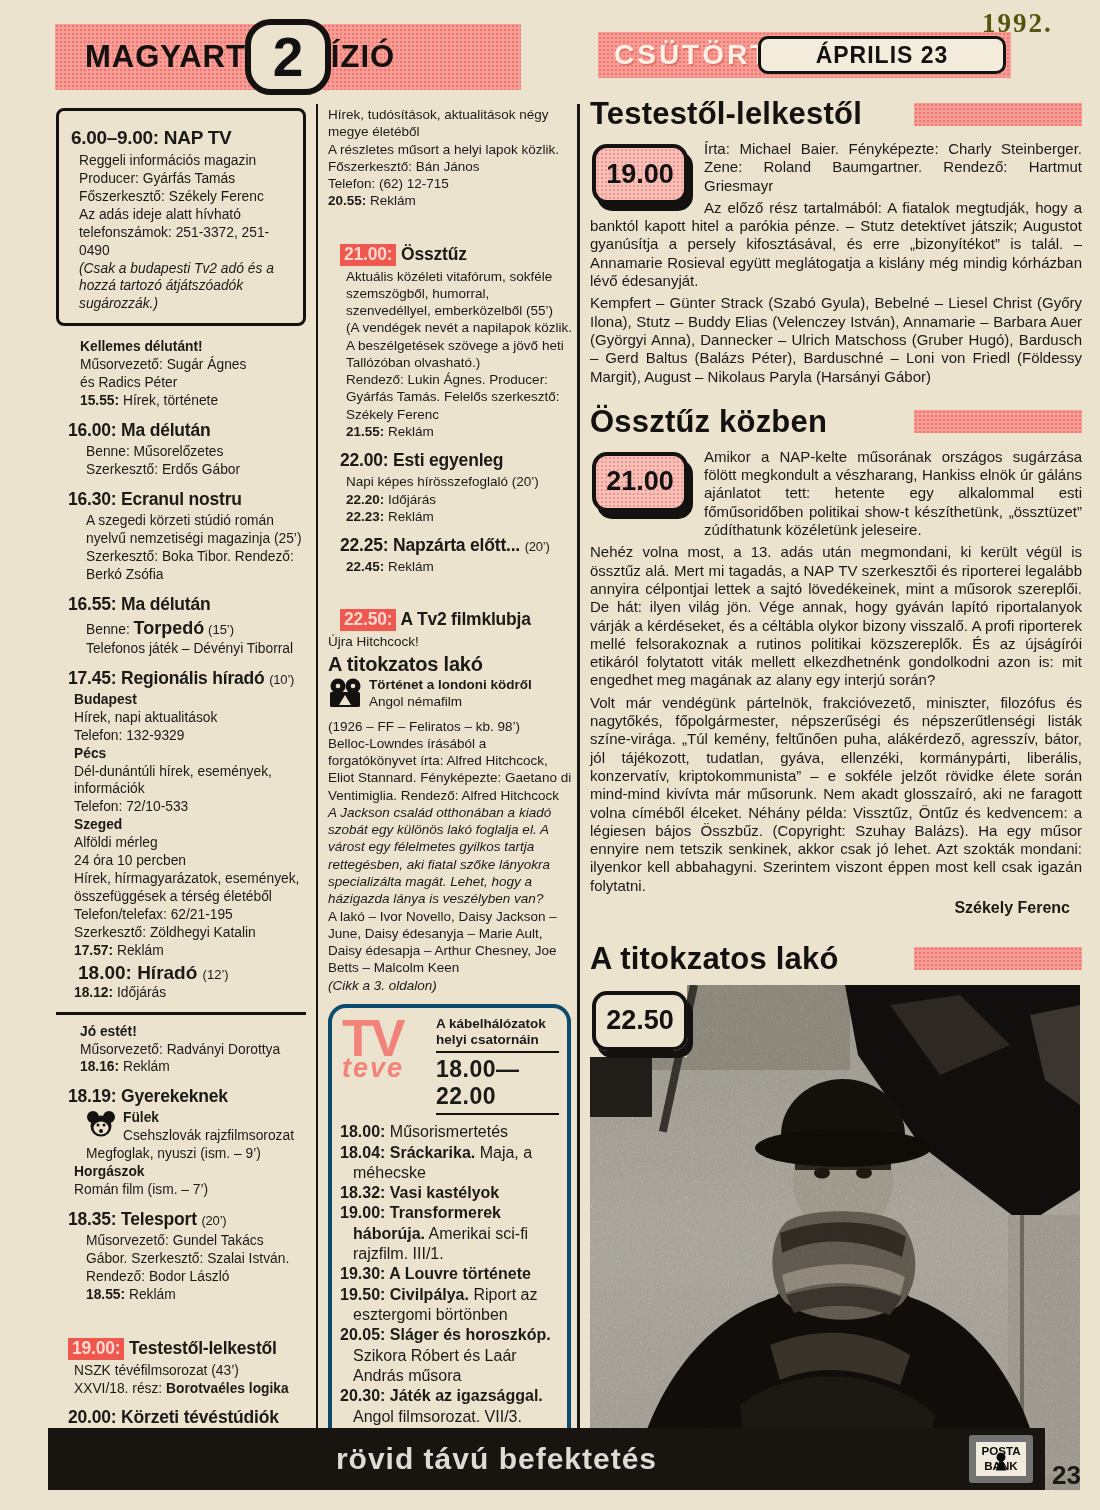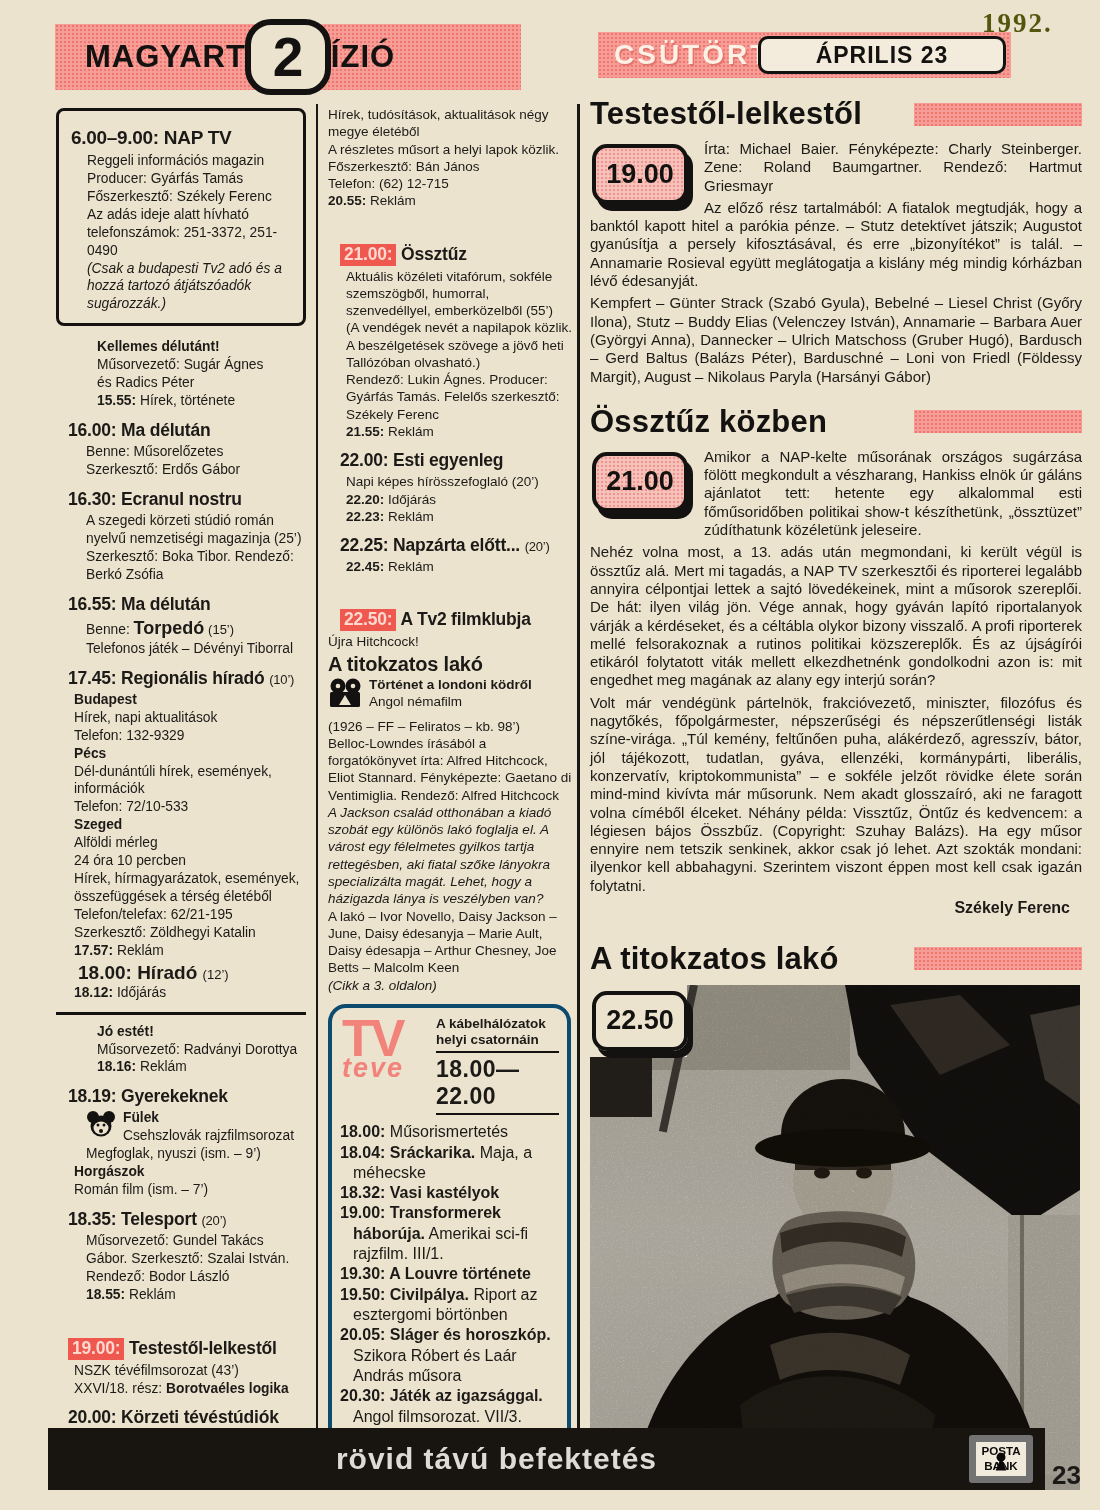--- a/index.html
+++ b/index.html
@@ -18,22 +18,22 @@
   
   .listing{position:absolute;left:46px;top:104px;width:534px;height:1324px;display:flex;overflow:hidden;border-right:3px solid #1a1814;box-sizing:border-box;}
   .c1{width:270px;box-sizing:border-box;padding:2px 10px 0 10px;}
   .c2{flex:1;box-sizing:border-box;border-left:2.5px solid #1a1814;padding:2px 4px 0 10px;}
   .ln{margin:0;font-size:13.8px;line-height:1.3;}
   .c2 .ln{font-size:13.5px;line-height:1.28;}
   .b{font-weight:bold;}
   .it{font-style:italic;}
   .napbox{border:3px solid #131210;border-radius:8px;padding:16px 10px 10px 12px;margin:2px 0 12px 0;}
   .boxtitle{margin:0 0 3px 0;font-size:19px;font-weight:bold;letter-spacing:-0.3px;}
-  .napbox .ln{margin-left:16px;}
-  .hblock{margin:0 0 10px 41px;}
+  .napbox .ln{margin-left:8px;}
+  .hblock{margin:0 0 10px 24px;}
   .entry{margin:0 0 10px 0;}
   .et{margin:0 0 2px 12px;font-size:17.5px;font-weight:bold;letter-spacing:-0.2px;}
   .ettl{font-size:17.5px;}
   .dur{font-size:13px;font-weight:normal;}
   .eb{margin-left:30px;}
   .eb2{margin-left:18px;}
   .bigsub{margin:2px 0 0 22px;font-size:19px;font-weight:bold;}
   .bigword{font-weight:bold;font-size:18px;}
   .filmtitle{margin:2px 0 0 0;font-size:20px;font-weight:bold;letter-spacing:-0.2px;}
   .hrule{border-top:3px solid #131210;margin:8px 0 8px 0;}

